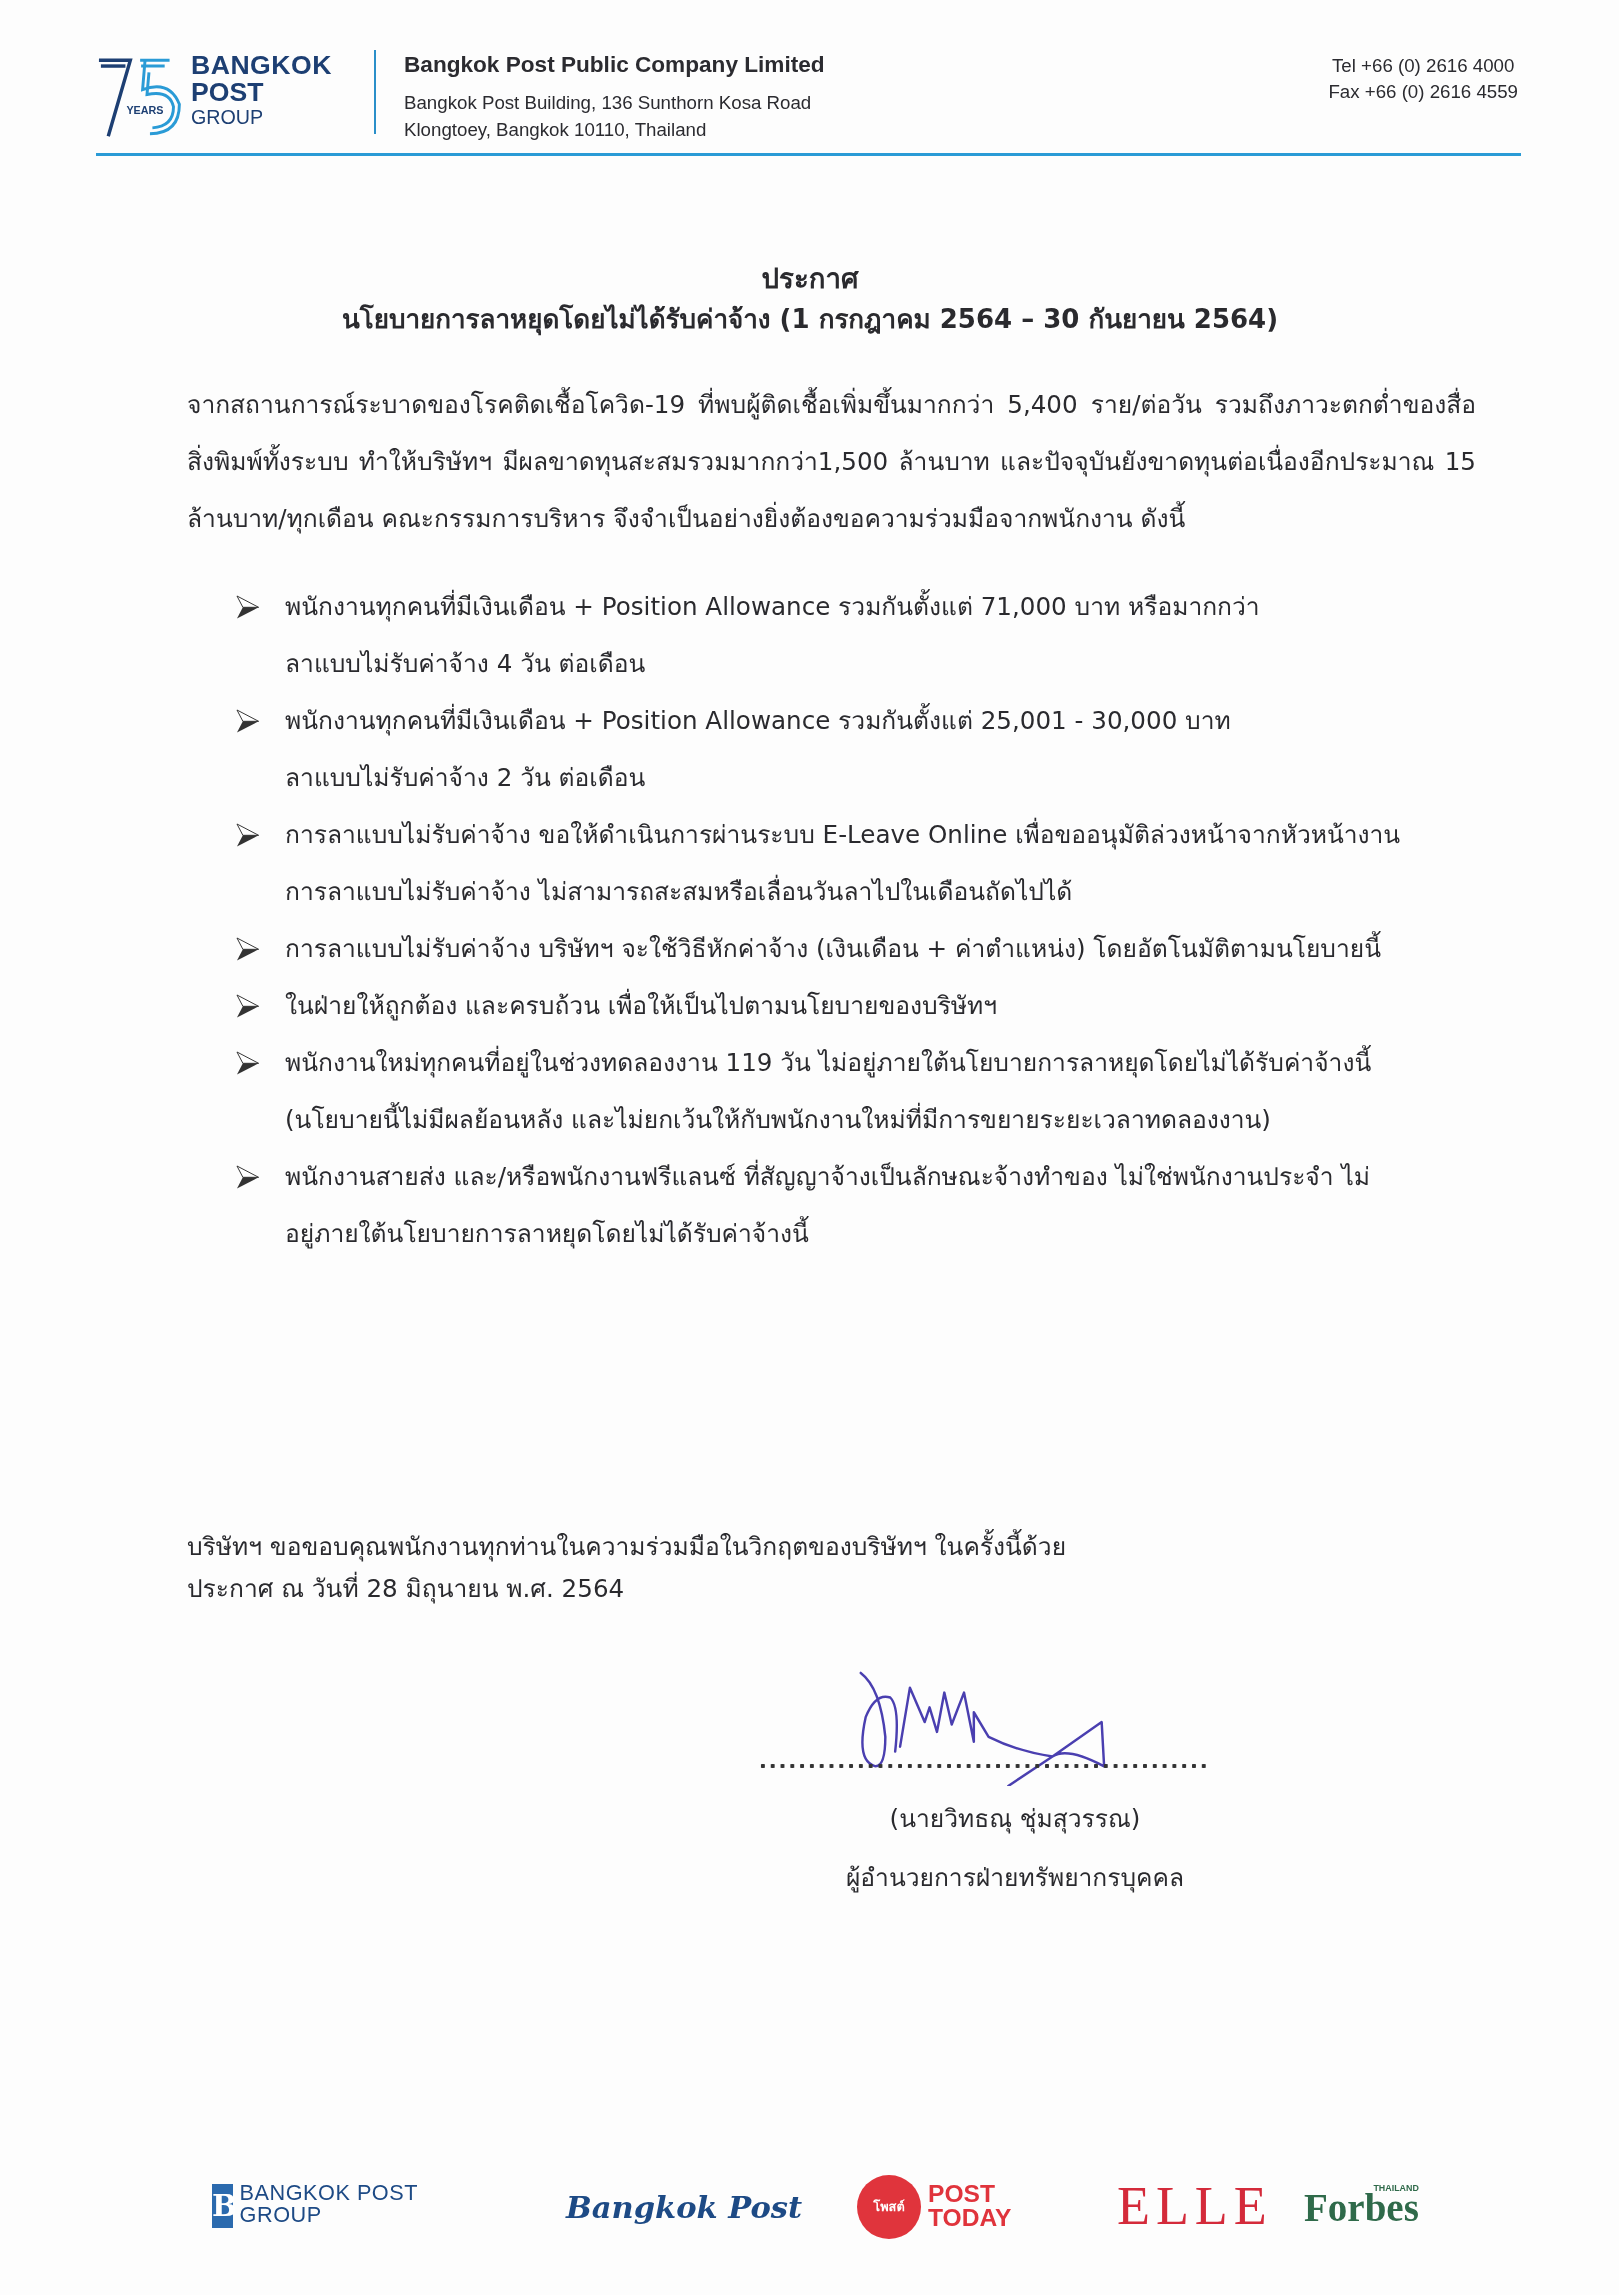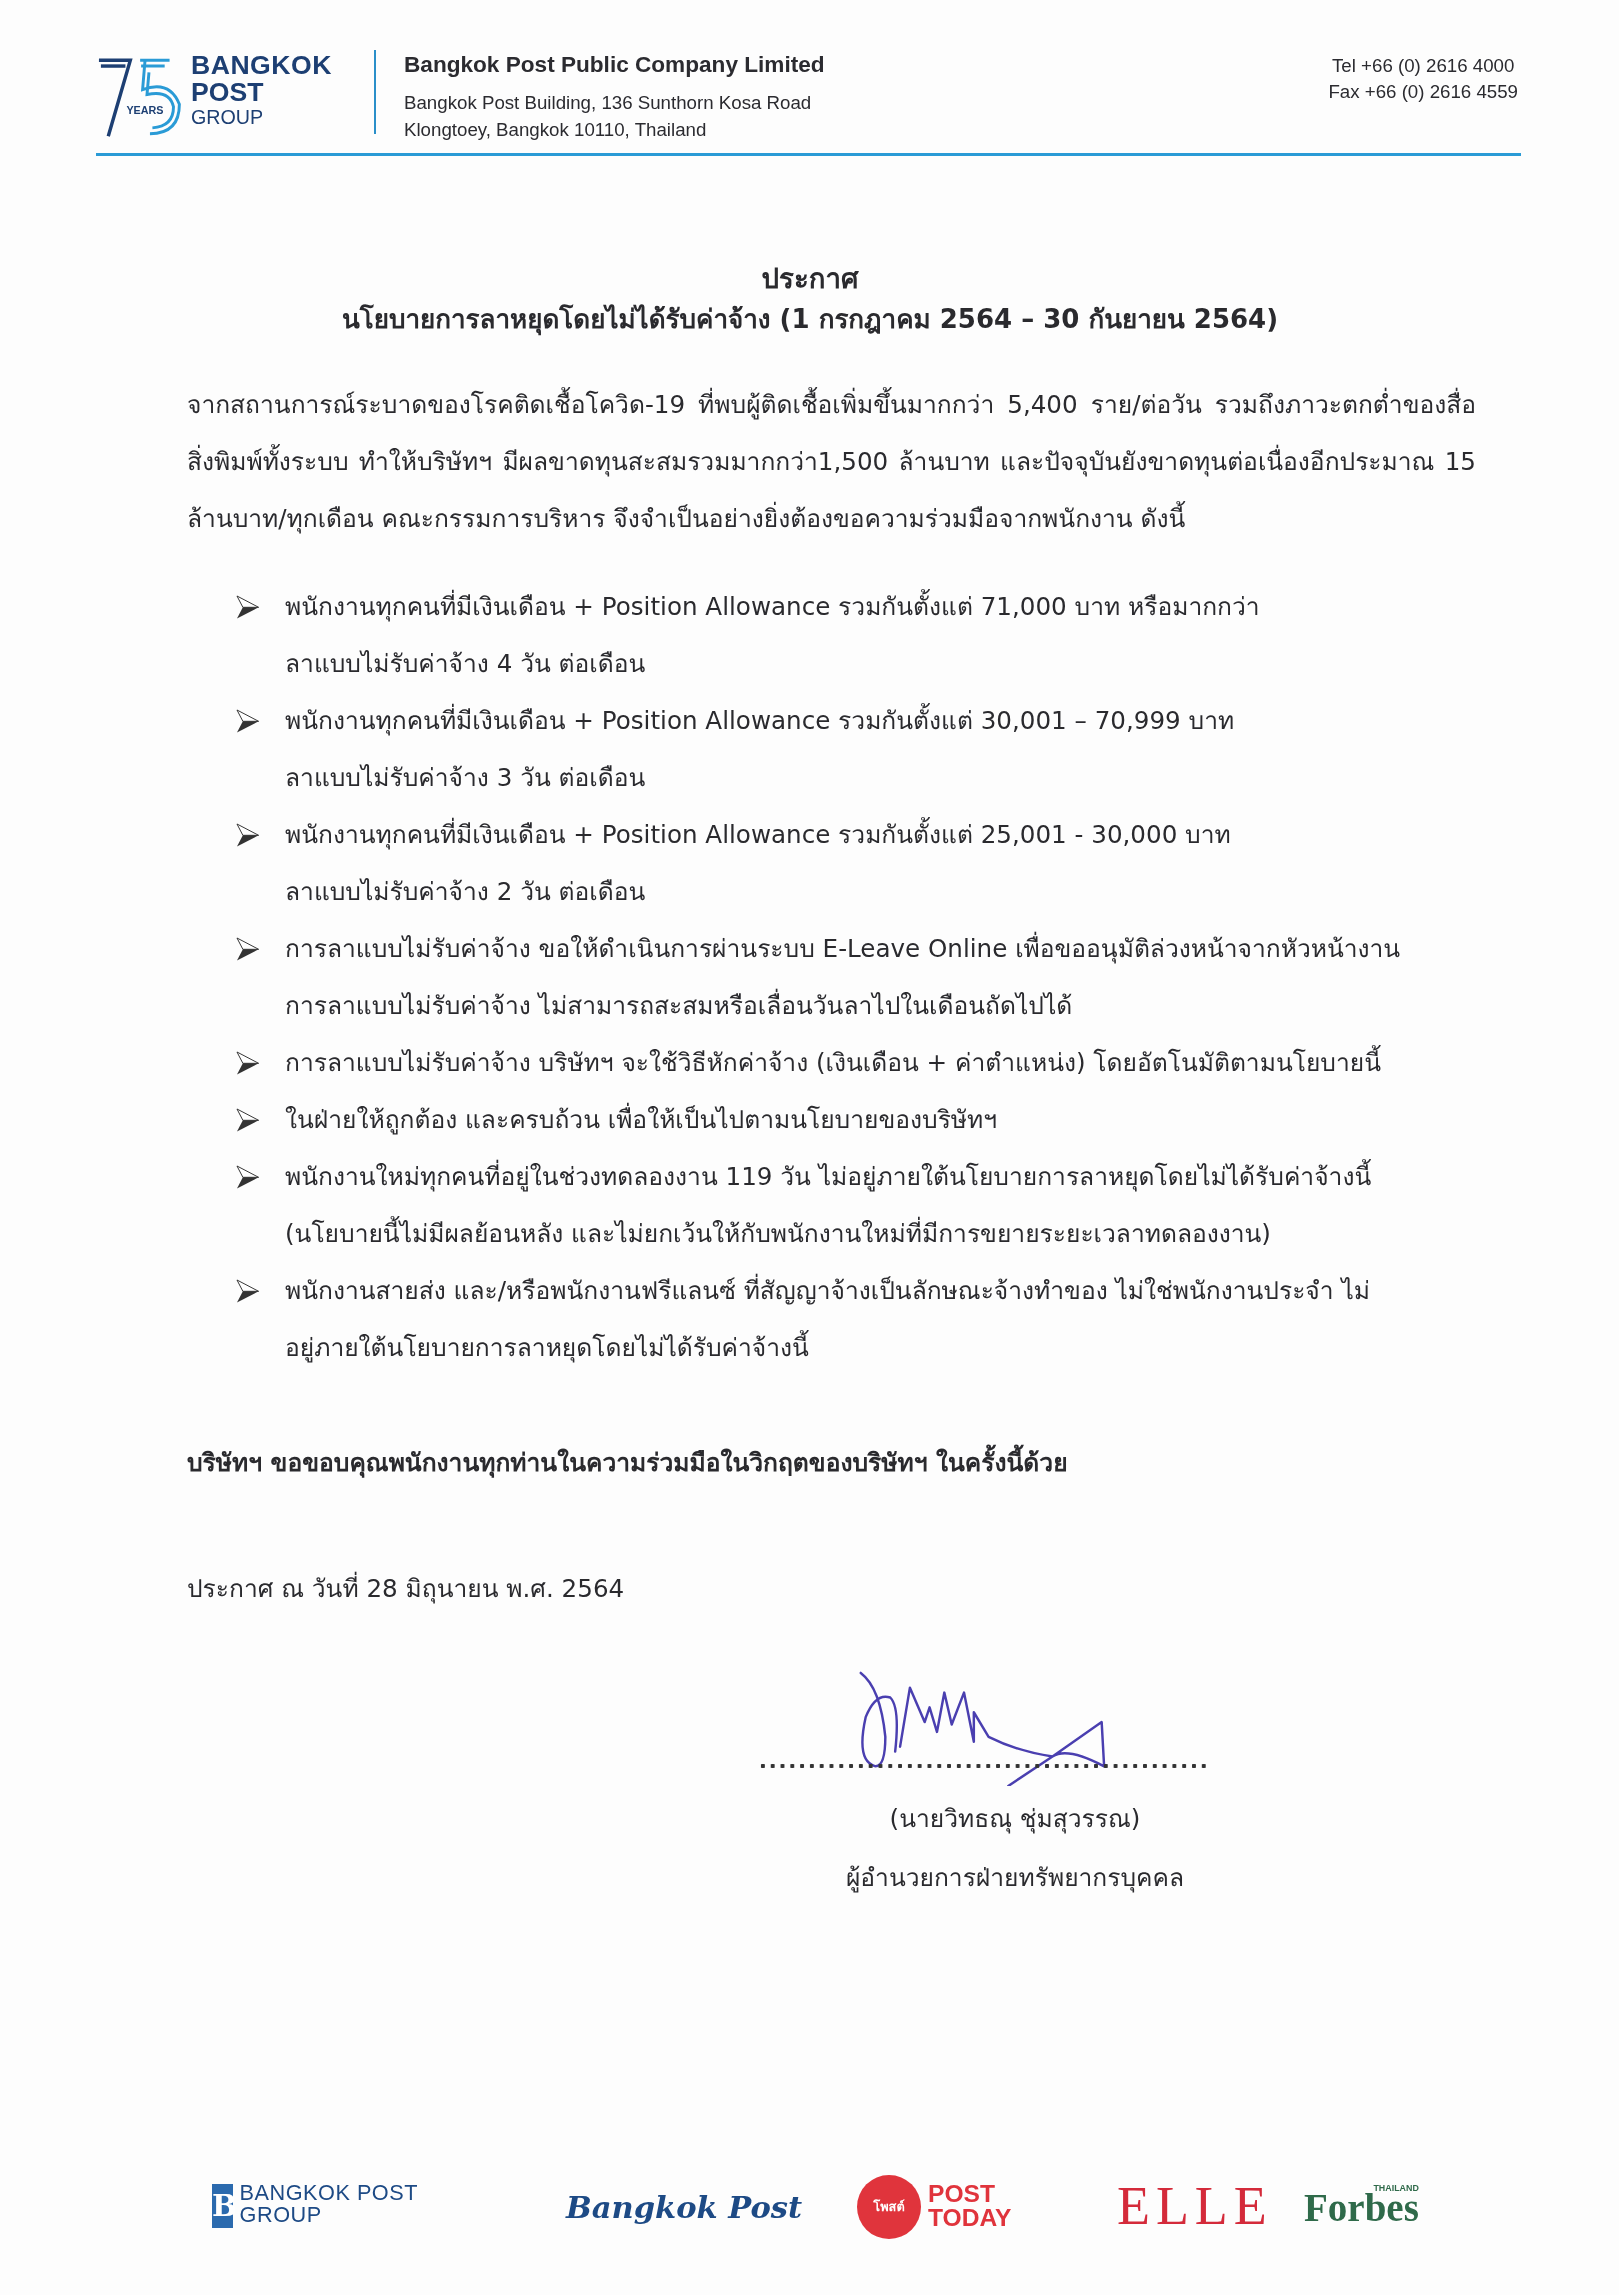--- a/index.html
+++ b/index.html
@@ -24,21 +24,21 @@
   
   .title { position: absolute; left: 0; width: 100%; text-align: center; font-weight: bold; color: #2a2a2e; }
   .t1 { top: 256px; font-size: 27.6px; }
   .t2 { top: 298px; font-size: 26px; }
 
   .para { position: absolute; left: 187px; width: 1289px; font-size: 24.6px; line-height: 57px; text-align: justify; }
   .intro { top: 376px; }
   .bullets { position: absolute; left: 236px; top: 578px; width: 1260px; }
   .bullet { position: relative; padding-left: 49px; font-size: 24.6px; line-height: 57px; }
   .bullet .arrow { position: absolute; left: 0; top: 16.7px; width: 23.6px; height: 24.6px; }
-  .thanks { top: 1434px; font-weight: bold; }
+  .thanks { top: 1518px; }
   .date { top: 1560px; }
 
   
   .sig { position: absolute; left: 846px; top: 1668px; width: 295px; height: 118px; }
   .dots { position: absolute; left: 758px; top: 1762px; width: 448px; height: 7.9px;
           background-image: radial-gradient(circle, #333 2px, transparent 2.5px);
           background-size: 9.8px 7.9px; background-repeat: repeat-x; }
   .signer { position: absolute; left: 818px; width: 394px; text-align: center; font-size: 24.6px; }
   .signer.n { top: 1799px; }
   .signer.p { top: 1858px; }
@@ -98,28 +98,20 @@
 <div class="para intro">จากสถานการณ์ระบาดของโรคติดเชื้อโควิด-19 ที่พบผู้ติดเชื้อเพิ่มขึ้นมากกว่า 5,400 ราย/ต่อวัน รวมถึงภาวะตกต่ำของสื่อสิ่งพิมพ์ทั้งระบบ ทำให้บริษัทฯ มีผลขาดทุนสะสมรวมมากกว่า1,500 ล้านบาท และปัจจุบันยังขาดทุนต่อเนื่องอีกประมาณ 15 ล้านบาท/ทุกเดือน คณะกรรมการบริหาร จึงจำเป็นอย่างยิ่งต้องขอความร่วมมือจากพนักงาน ดังนี้</div>
 
 <div class="bullets">
   <div class="bullet">
     <svg class="arrow" viewBox="0 0 48 50">
         <path d="M2 2 L46 25 L14 25 Z" fill="#fff" stroke="#333" stroke-width="2"></path>
         <path d="M14 25 L46 25 L2 48 Z" fill="#333"></path>
       </svg>
     <div>พนักงานทุกคนที่มีเงินเดือน + Position Allowance รวมกันตั้งแต่ 71,000 บาท หรือมากกว่า</div>
     <div>ลาแบบไม่รับค่าจ้าง 4 วัน ต่อเดือน</div>
-  </div>
-  <div class="bullet">
-    <svg class="arrow" viewBox="0 0 48 50">
-        <path d="M2 2 L46 25 L14 25 Z" fill="#fff" stroke="#333" stroke-width="2"></path>
-        <path d="M14 25 L46 25 L2 48 Z" fill="#333"></path>
-      </svg>
-    <div>พนักงานทุกคนที่มีเงินเดือน + Position Allowance รวมกันตั้งแต่ 30,001 – 70,999 บาท</div>
-    <div>ลาแบบไม่รับค่าจ้าง 3 วัน ต่อเดือน</div>
   </div>
   <div class="bullet">
     <svg class="arrow" viewBox="0 0 48 50">
         <path d="M2 2 L46 25 L14 25 Z" fill="#fff" stroke="#333" stroke-width="2"></path>
         <path d="M14 25 L46 25 L2 48 Z" fill="#333"></path>
       </svg>
     <div>พนักงานทุกคนที่มีเงินเดือน + Position Allowance รวมกันตั้งแต่ 25,001 - 30,000  บาท</div>
     <div>ลาแบบไม่รับค่าจ้าง 2 วัน ต่อเดือน</div>
   </div>
   <div class="bullet">

